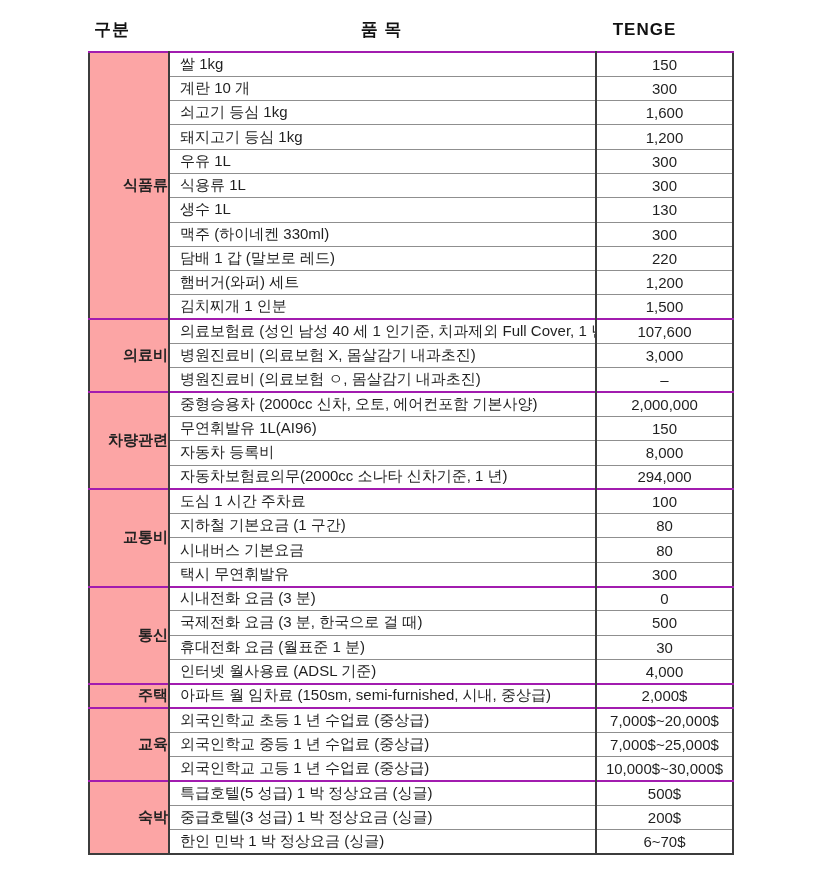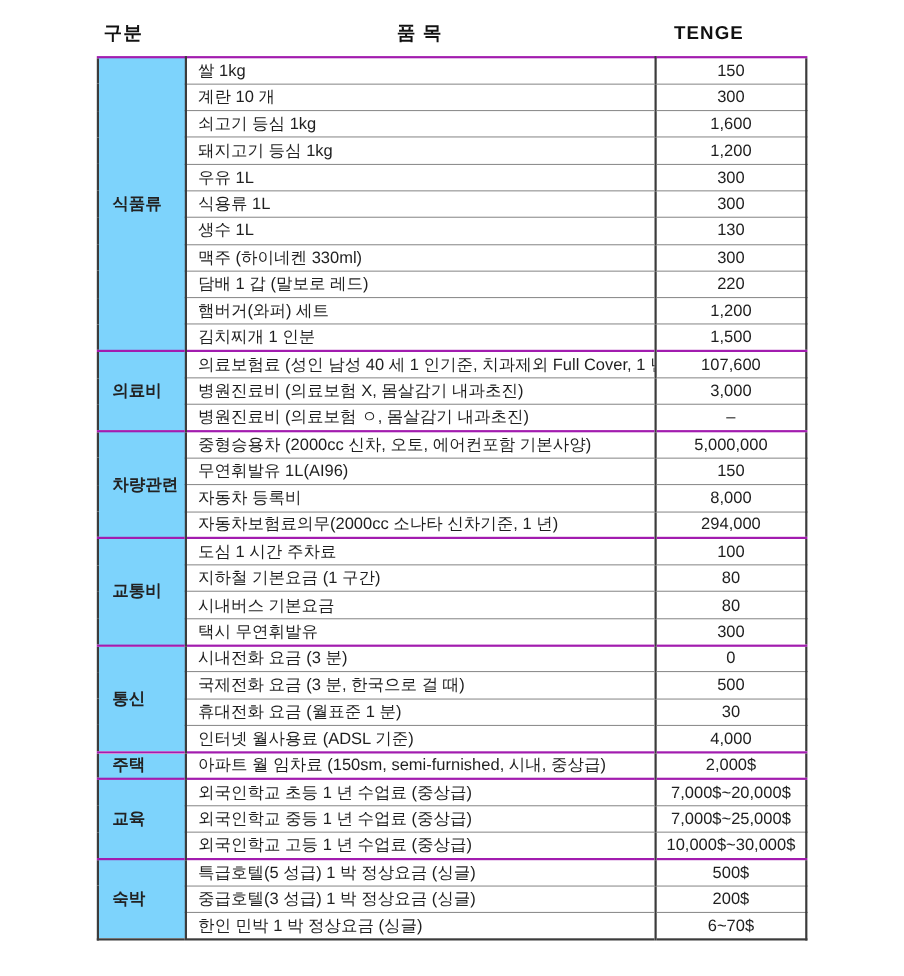--- a/index.html
+++ b/index.html
@@ -44,26 +44,25 @@
   td{
     padding:0;
     font-size:15px;
     border-top:1px solid #8f8f8f;
     vertical-align:middle;
     overflow:hidden;
     white-space:nowrap;
   }
   tr.section-start td{border-top:2px solid #a21caf;}
   td.cat{
-    background:#7dd3fc;
-    text-align:left;
+    background:#fca5a5;
+    text-align:right;
     font-weight:bold;
     border-right:2px solid #3c3c3c;
     color:#222;
-    padding-left:12px;
   }
   td.item{
     text-align:left;
     padding-left:10px;
     border-right:2px solid #3c3c3c;
   }
   td.val{
     text-align:center;
     margin-left:20px;
   }
@@ -137,21 +136,21 @@
           <td class="item">병원진료비 (의료보험 X, 몸살감기 내과초진)</td>
           <td class="val">3,000</td>
         </tr>
         <tr>
           <td class="item">병원진료비 (의료보험 ㅇ, 몸살감기 내과초진)</td>
           <td class="val">–</td>
         </tr>
         <tr class="section-start">
           <td class="cat" rowspan="4">차량관련</td>
           <td class="item">중형승용차 (2000cc 신차, 오토, 에어컨포함 기본사양)</td>
-          <td class="val">5,000,000</td>
+          <td class="val">2,000,000</td>
         </tr>
         <tr>
           <td class="item">무연휘발유 1L(AI96)</td>
           <td class="val">150</td>
         </tr>
         <tr>
           <td class="item">자동차 등록비</td>
           <td class="val">8,000</td>
         </tr>
         <tr>

